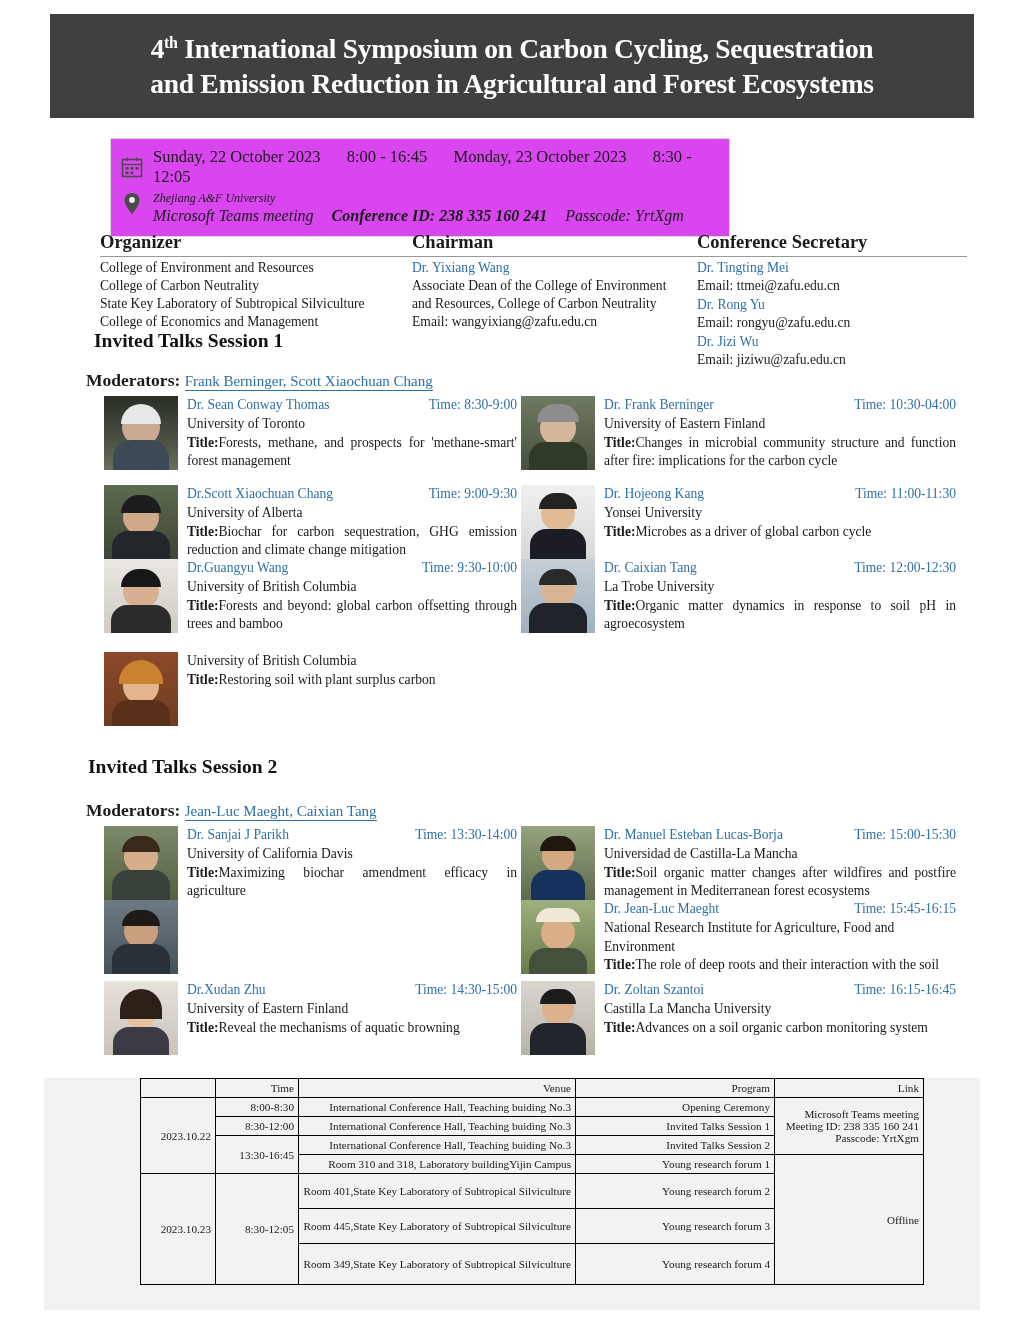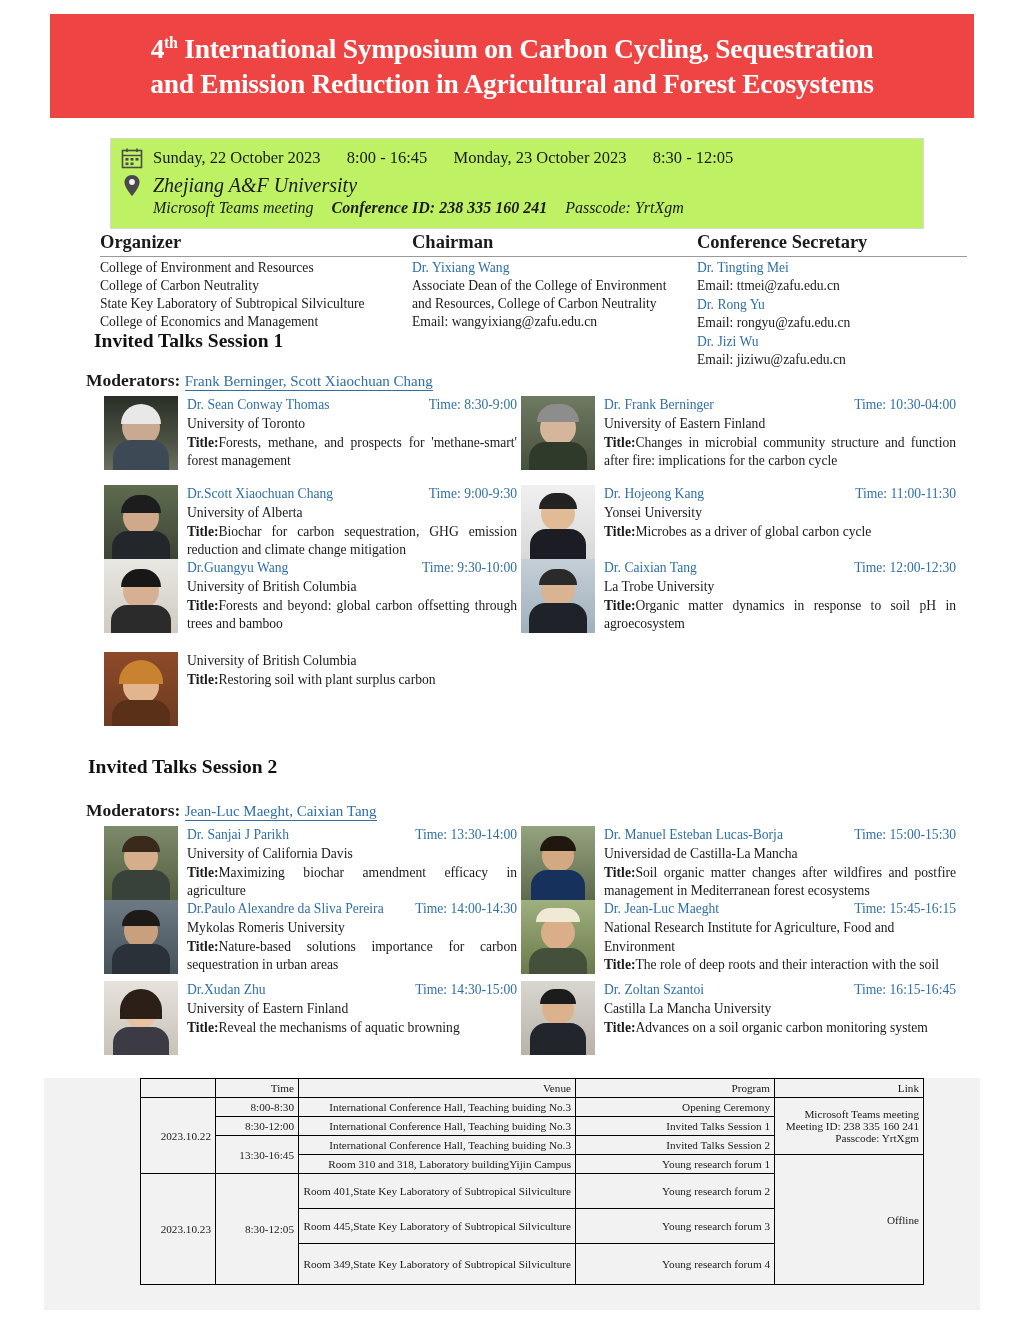--- a/index.html
+++ b/index.html
@@ -21,21 +21,21 @@
     height: 1325px;
   }
 
   
   .banner {
     position: absolute;
     left: 50px;
     top: 14px;
     width: 924px;
     height: 104px;
-    background: #ef4444;
+    background: #404040;
     color: #ffffff;
     display: flex;
     flex-direction: column;
     align-items: center;
     justify-content: center;
     text-align: center;
   }
   .banner .line {
     font-family: "Liberation Serif", serif;
     font-weight: bold;
@@ -47,22 +47,22 @@
   .banner sup {
     font-size: 0.58em;
     vertical-align: super;
   }
 
   
   .infoband {
     position: absolute;
     left: 110px;
     top: 138px;
-    width: 814px;
-    background: #bef264;
+    width: 620px;
+    background: #d946ef;
     border: 1px solid #d9d9d9;
     padding: 8px 10px 10px 10px;
     box-sizing: border-box;
   }
   .info-row {
     display: flex;
     align-items: center;
     gap: 10px;
     font-size: 16.5px;
   }
@@ -78,21 +78,21 @@
     position: relative;
     color: #4a4a4a;
   }
   .cal-icon svg, .pin-icon svg { display:block; }
   .dates span { margin-right: 22px; }
   .venue-block {
     display: flex;
     flex-direction: column;
     line-height: 1.25;
   }
-  .venue-line1 { font-style: italic; font-size: 20px; }
+  .venue-line1 { font-style: italic; font-size: 12px; }
   .venue-line2row { display: flex; align-items: baseline; gap: 18px; }
   .venue-line2 { font-style: italic; font-size: 16px; }
   .confid { font-weight: bold; font-style: italic; font-size: 16px; }
   .passcode { font-style: italic; font-size: 16px; }
 
   
   .cols {
     position: absolute;
     left: 100px;
     top: 230px;
@@ -424,28 +424,20 @@
     </div>
   </div>
 
   <div class="talk" style="left:104px; top:900px;">
     <div class="photo">
       <div class="sky" style="background:linear-gradient(180deg,#6d7a83 0%,#46525a 100%)"></div>
       <div class="head" style="top:14px;width:34px;height:34px;border-radius:50%;background:#c9a07d"></div>
       <div class="head" style="top:10px;width:38px;height:16px;border-radius:19px 19px 0 0;background:#1e1a17"></div>
       <div class="head" style="top:44px;width:58px;height:34px;border-radius:16px 16px 0 0;background:#2b3138"></div>
     </div>
-    <div class="tinfo just">
-      <div class="trow1">
-        <span class="tname">Dr.Paulo Alexandre da Sliva Pereira</span>
-        <span class="ttime">Time: 14:00-14:30</span>
-      </div>
-      <div class="taffil">Mykolas Romeris University</div>
-      <div class="ttitle"><b>Title:</b><span>Nature-based solutions importance for carbon sequestration in urban areas</span></div>
-    </div>
   </div>
 
   <div class="talk" style="left:104px; top:981px;">
     <div class="photo">
       <div class="sky" style="background:linear-gradient(180deg,#e6e2dc 0%,#c8c2b8 100%)"></div>
       <div class="head" style="top:14px;width:32px;height:34px;border-radius:50%;background:#e6c2a2"></div>
       <div class="head" style="top:8px;width:42px;height:30px;border-radius:21px 21px 0 0;background:#2b1f17"></div>
       <div class="head" style="top:46px;width:56px;height:32px;border-radius:16px 16px 0 0;background:#3c3a44"></div>
     </div>
     <div class="tinfo">

